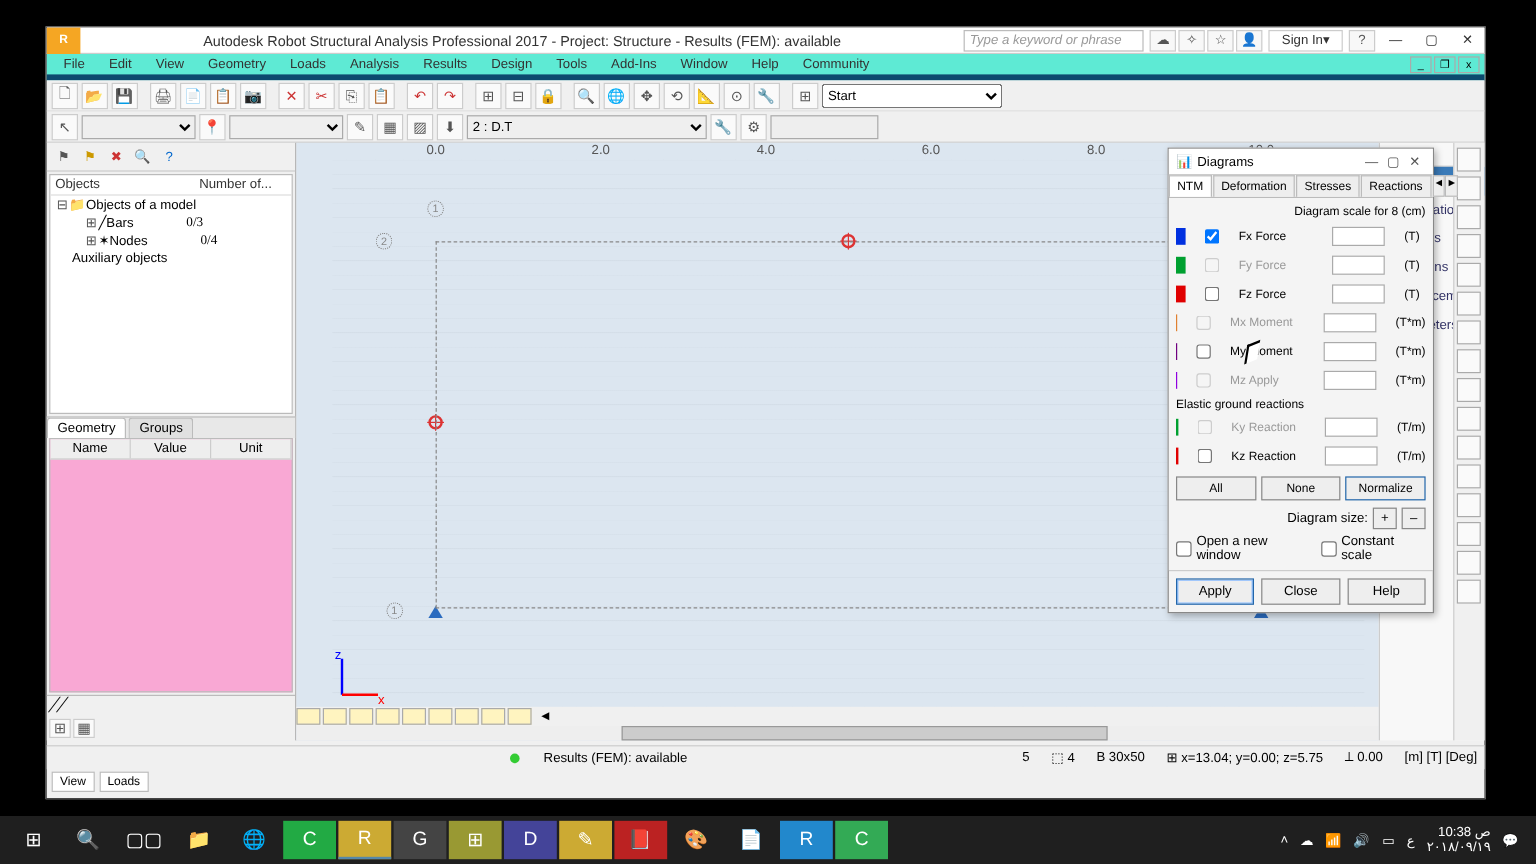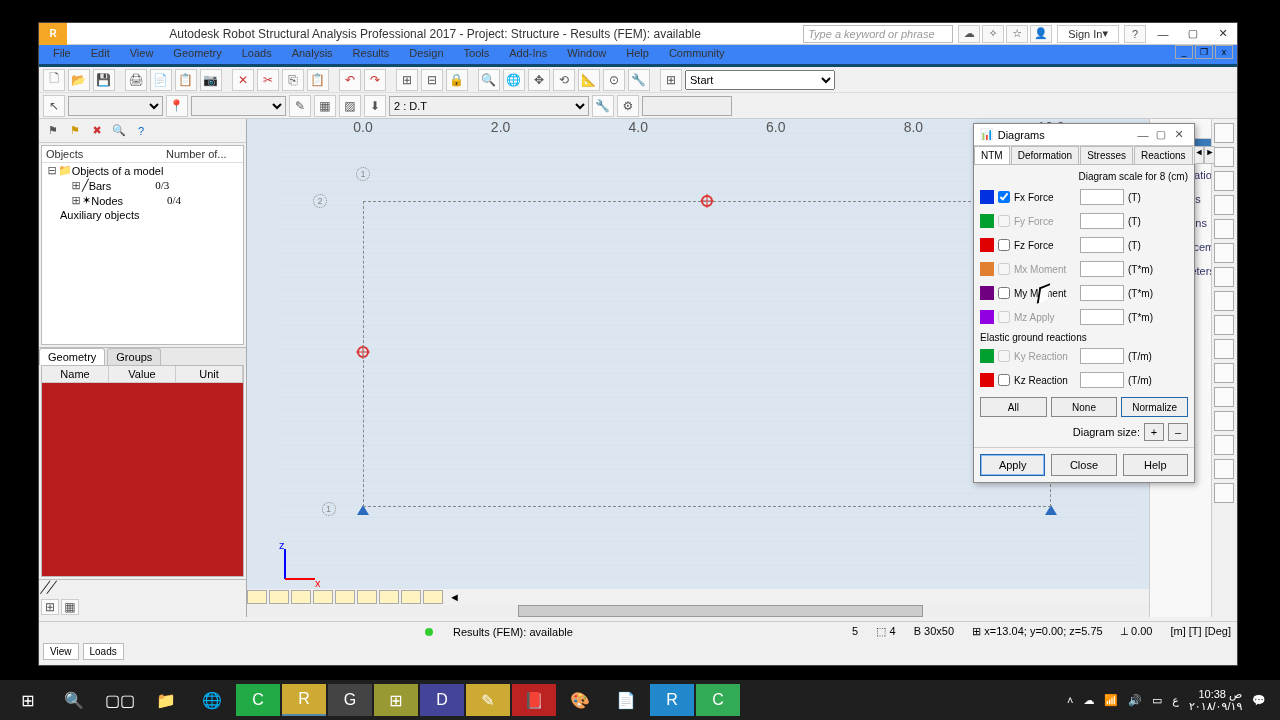--- a/index.html
+++ b/index.html
@@ -5,21 +5,21 @@
 * { box-sizing: border-box; margin: 0; padding: 0; font-family: "Segoe UI", Tahoma, sans-serif; font-size: 11px; }
 body { background: #000; width: 1280px; height: 720px; overflow: hidden; }
 .app-frame { position: absolute; left: 38px; top: 22px; width: 1200px; height: 644px; background: #f0f0f0; border: 1px solid #444; }
 .titlebar { height: 22px; background: #fff; display: flex; align-items: center; border-bottom: 1px solid #ccc; }
 .titlebar .logo { width: 28px; height: 22px; background: #f5a623; display:flex; align-items:center; justify-content:center; font-weight:bold; color:#fff; font-size:10px;}
 .titlebar .title { flex: 1; text-align: center; color: #333; font-size: 12px; }
 .titlebar .search { width: 150px; height: 18px; border: 1px solid #bbb; margin-right: 4px; padding: 0 4px; color:#999; font-style:italic; display:flex; align-items:center;}
 .titlebar .rbtn { width: 22px; height: 18px; border:1px solid #ccc; margin:0 1px; display:flex; align-items:center; justify-content:center; color:#555; background:#f8f8f8;}
 .titlebar .signin { border:1px solid #ccc; padding:0 10px; height:18px; display:flex; align-items:center; margin:0 4px; color:#333;}
 .titlebar .winbtn { width:28px; height:20px; display:flex; align-items:center; justify-content:center; color:#333; margin-left:2px;}
-.menubar { height: 22px; background: #3b82f6; display: flex; padding: 0 4px; border-bottom:3px solid #0c4a6e; gap: 0;}
+.menubar { height: 22px; background: #5eead4; display: flex; align-items: center; padding: 0 4px; border-bottom:5px solid #0c4a6e; gap: 0;}
 .menubar .mitem { padding: 2px 10px; color: #333; cursor:default; }
 .menubar .mdi { margin-left:auto; display:flex;}
 .menubar .mdi span{ width:18px; height:14px; border:1px solid #aaa; margin-left:2px; display:flex; align-items:center; justify-content:center; font-size:9px;}
 .toolbar1 { height: 26px; background: #f0f0f0; display:flex; align-items:center; padding:0 4px; border-bottom:1px solid #ddd; gap:3px;}
 .tbtn { width:22px; height:22px; border:1px solid #ccc; background:#fafafa; display:flex; align-items:center; justify-content:center; font-size:12px; color:#555;}
 .tsep { width:4px; }
 .toolbar1 select{ height:20px; font-size:11px;}
 .toolbar2 { height: 26px; background: #f0f0f0; display:flex; align-items:center; padding:0 4px; border-bottom:1px solid #ccc; gap:3px;}
 .toolbar2 select, .toolbar2 input{ height:20px; font-size:11px; border:1px solid #aaa;}
 .workarea { position:absolute; top:96px; left:0; right:0; bottom:48px; display:flex;}
@@ -29,26 +29,26 @@
 .oi-tb span{width:16px;height:16px;display:flex;align-items:center;justify-content:center;color:#555;}
 .oi-tree { flex:0 0 200px; background:#fff; border:1px solid #bbb; margin:2px; overflow:auto;}
 .oi-tree-head{ display:flex; padding:2px 4px; border-bottom:1px solid #ddd; color:#333;}
 .oi-tree-head .c1{flex:0 0 120px;} .oi-tree-head .c2{flex:1;}
 .tree-row{ display:flex; padding:1px 0;}
 .tree-row .c1{display:flex;align-items:center;} .tree-row .c2{flex:1;font-family:Liberation Serif, serif;}
 .expander{width:12px;text-align:center;color:#555;}
 .tabs { display:flex; background:#e8e8e8; border-top:1px solid #bbb;}
 .tabs .tab{ padding:2px 8px; border:1px solid #bbb; border-bottom:none; background:#fff; border-radius:3px 3px 0 0; margin-right:2px;}
 .tabs .tab.inactive{ background:#e0e0e0;}
-.oi-grid{ flex:1; background:#b91c1c; border:1px solid #bbb; margin:0 2px 2px 2px;}
+.oi-grid{ flex:1; background:#f9a8d4; border:1px solid #bbb; margin:0 2px 2px 2px;}
 .oi-grid-head{display:flex; background:#eee; border-bottom:1px solid #ccc;}
 .oi-grid-head div{flex:1;text-align:center;padding:2px;border-right:1px solid #ccc;}
 .canvas-area{ flex:1; position:relative; background:#dce6f0; }
 .canvas-ruler-x{ position:absolute; left:30px; right:12px; top:0; height:14px; }
-.canvas-ruler-x span{position:absolute; font-size:14px; color:#555; transform:translateX(-50%);}
+.canvas-ruler-x span{position:absolute; font-size:11px; color:#555; transform:translateX(-50%);}
 .canvas-body{ position:absolute; left:30px; right:12px; top:14px; bottom:28px; background:repeating-linear-gradient(0deg,#dce6f0,#dce6f0 11px,#d4dee8 12px),repeating-linear-gradient(90deg,#dce6f0,#dce6f0 11px,#d4dee8 12px);}
 .node{position:absolute;width:12px;height:12px;border:2px solid #d33;border-radius:50%;transform:translate(-50%,-50%);}
 .node::before,.node::after{content:"";position:absolute;background:#d33;}
 .node::before{left:50%;top:-3px;bottom:-3px;width:1px;transform:translateX(-50%);}
 .node::after{top:50%;left:-3px;right:-3px;height:1px;transform:translateY(-50%);}
 .support{position:absolute;width:0;height:0;border-left:6px solid transparent;border-right:6px solid transparent;border-bottom:10px solid #2a6bbf;transform:translate(-50%,-2px);}
 .nodelabel{position:absolute;width:14px;height:14px;border:1px dotted #888;border-radius:50%;font-size:9px;color:#888;display:flex;align-items:center;justify-content:center;transform:translate(-50%,-50%);}
 .bottom-tabs{ position:absolute; left:0; right:0; bottom:12px; height:16px; display:flex; align-items:center; background:#f0f0f0;}
 .bottom-tabs .bt{width:20px;height:14px;border:1px solid #aaa;margin-right:2px;background:#fff4c0;}
 .hscroll{position:absolute;left:0;right:0;bottom:0;height:12px;background:#eee;display:flex;}
@@ -68,21 +68,21 @@
 .dialog{position:absolute; right:42px; top:100px; width:222px; background:#f4f4f4; border:1px solid #888; box-shadow:2px 2px 6px rgba(0,0,0,0.3);}
 .dialog .dlg-title{height:22px;display:flex;align-items:center;padding:0 6px;background:#fff;border-bottom:1px solid #ccc;}
 .dialog .dlg-title .spacer{flex:1}
 .dialog .dlg-title .dbtn{width:18px;text-align:center;color:#555;}
 .dlg-tabs{display:flex;border-bottom:1px solid #bbb;background:#f0f0f0;}
 .dlg-tabs .dt{padding:3px 6px;border:1px solid #bbb;border-bottom:none;background:#eee;margin-right:1px;font-size:10px;}
 .dlg-tabs .dt.active{background:#fff;}
 .dlg-tabs .nav{width:12px;text-align:center;border:1px solid #bbb;background:#eee;font-size:9px;}
 .dlg-body{padding:6px;background:#f4f4f4;}
 .scale-label{text-align:right;font-size:10px;margin-bottom:4px;}
-.drow{display:flex;align-items:center;gap:4px;height:22px;margin-bottom:2px;}
+.drow{display:flex;align-items:center;gap:16px;height:22px;margin-bottom:2px;}
 .drow .sw{width:14px;height:14px;}
 .drow input[type=checkbox]{width:12px;height:12px;}
 .drow .lbl{flex:0 0 62px;font-size:10px;}
 .drow .val{width:44px;height:16px;border:1px solid #aaa;background:#fff;}
 .drow .unit{width:30px;font-size:10px;}
 .section-label{font-size:10px;margin:4px 0 2px 0;}
 .btnrow{display:flex;gap:4px;margin-top:6px;}
 .btnrow button{flex:1;height:20px;border:1px solid #888;background:#eee;font-size:10px;}
 .btnrow button.highlight{border:1px solid #26a;}
 .size-row{display:flex;align-items:center;justify-content:flex-end;gap:4px;margin-top:6px;font-size:10px;}
@@ -418,20 +418,27 @@
       <div class="btnrow">
         <button>All</button>
         <button>None</button>
         <button class="highlight">Normalize</button>
       </div>
       <div class="size-row">
         <span>Diagram size:</span>
         <button>+</button>
         <button>–</button>
       </div>
+      <div class="chkrow">
+        <input type="checkbox" style="">
+        <span>Open a new window</span>
+        <span style="flex:1"></span>
+        <input type="checkbox" style="">
+        <span>Constant scale</span>
+      </div>
     </div>
     <div class="dlg-btns">
       <button class="primary">Apply</button>
       <button>Close</button>
       <button>Help</button>
     </div>
   </div>
 
   <div class="sub-status">
     <div class="vbtn">View</div>

